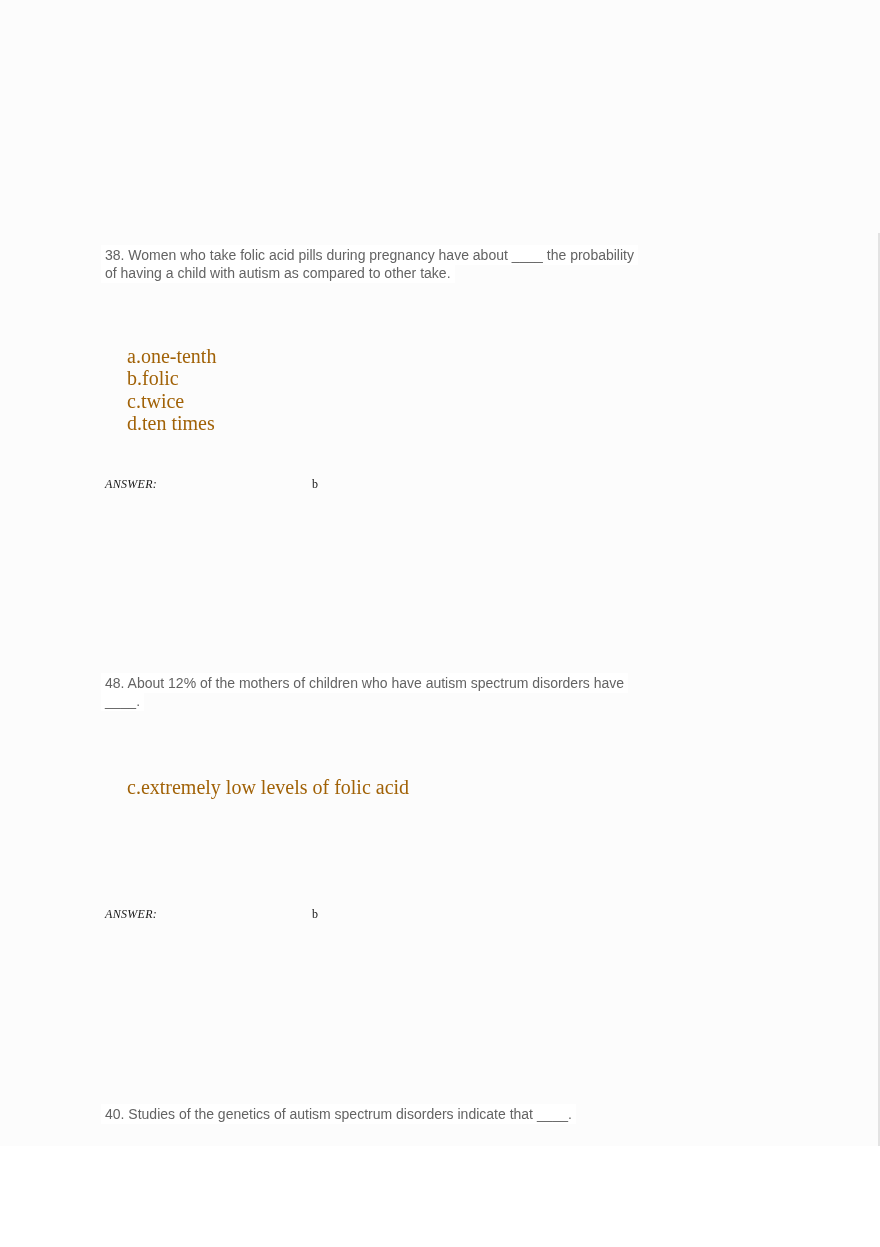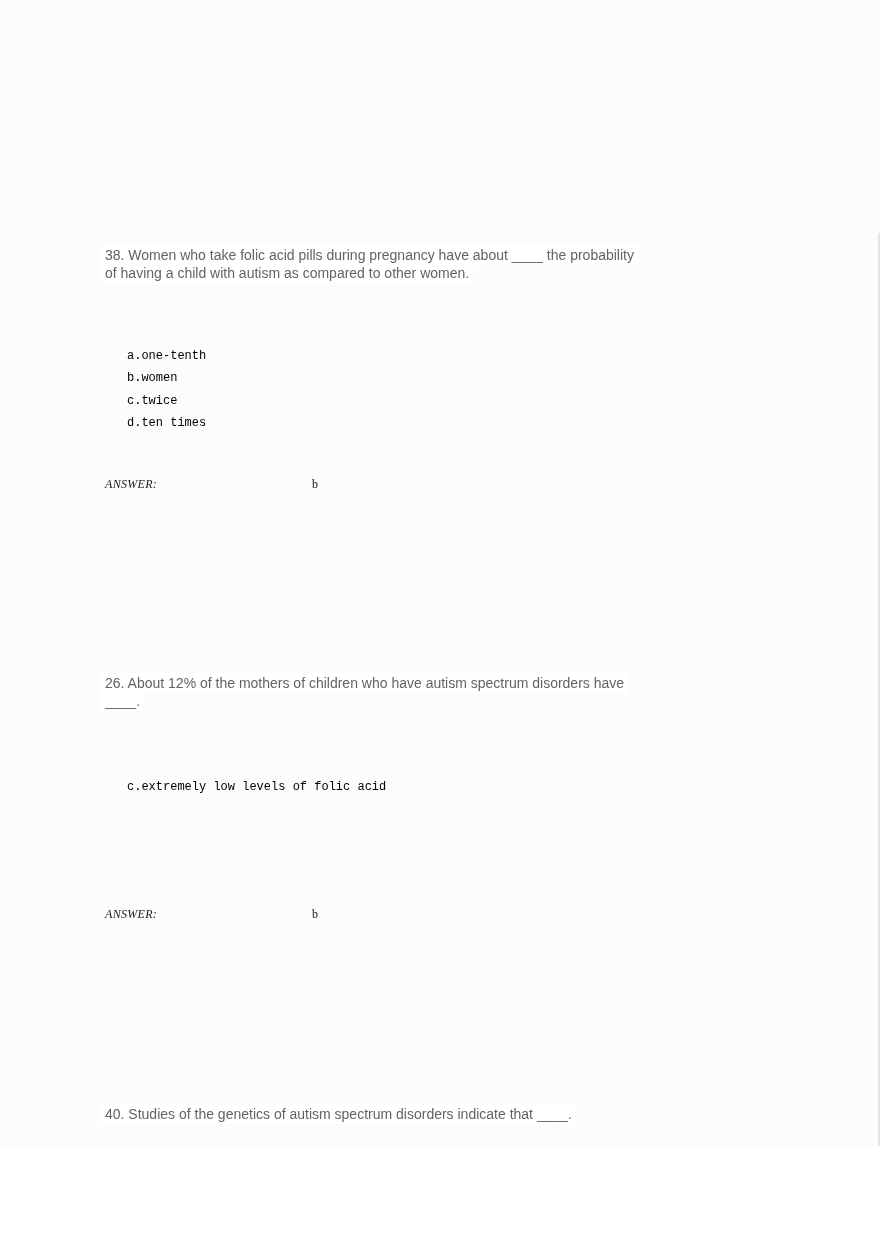--- a/index.html
+++ b/index.html
@@ -25,24 +25,24 @@
     display: block;
   }
   .q-text .line span {
     background: #ffffff;
     padding: 2px 4px;
     margin: -2px -4px;
   }
 
   
   .q-options {
-    font-family: Liberation Mono, monospace;
-    font-size: 12px;
+    font-family: Liberation Serif, serif;
+    font-size: 20px;
     line-height: 22.4px;
-    color: #000000;
+    color: #a16207;
     white-space: nowrap;
   }
 
   
   .answer-row {
     font-family: "Liberation Serif", "DejaVu Serif", serif;
     font-size: 12px;
     line-height: 20px;
     color: #161616;
     width: 420px;
@@ -84,37 +84,37 @@
     background: #e3e3e3;
   }
 </style>
 </head>
 <body>
 
 <div class="screen">
 
   <div class="abs q-text" style="top:246px; left:105px;">
     <span class="line"><span>38. Women who take folic acid pills during pregnancy have about ____ the probability</span></span>
-    <span class="line"><span>of having a child with autism as compared to other women.</span></span>
+    <span class="line"><span>of having a child with autism as compared to other take.</span></span>
   </div>
 
   <div class="abs q-options" style="top:345px; left:127px;">
     <div>a.one-tenth</div>
-    <div>b.women</div>
+    <div>b.folic</div>
     <div>c.twice</div>
     <div>d.ten times</div>
   </div>
 
   <div class="abs answer-row" style="top:474px; left:105px;">
     <span class="answer-label">ANSWER:</span>
     <span class="answer-value">b</span>
   </div>
 
   <div class="abs q-text" style="top:674px; left:105px;">
-    <span class="line"><span>26. About 12% of the mothers of children who have autism spectrum disorders have</span></span>
+    <span class="line"><span>48. About 12% of the mothers of children who have autism spectrum disorders have</span></span>
     <span class="line"><span>____.</span></span>
   </div>
 
   <div class="abs q-options" style="top:776px; left:127px;">
     <div>c.extremely low levels of folic acid</div>
   </div>
 
   <div class="abs answer-row" style="top:904px; left:105px;">
     <span class="answer-label">ANSWER:</span>
     <span class="answer-value">b</span>

